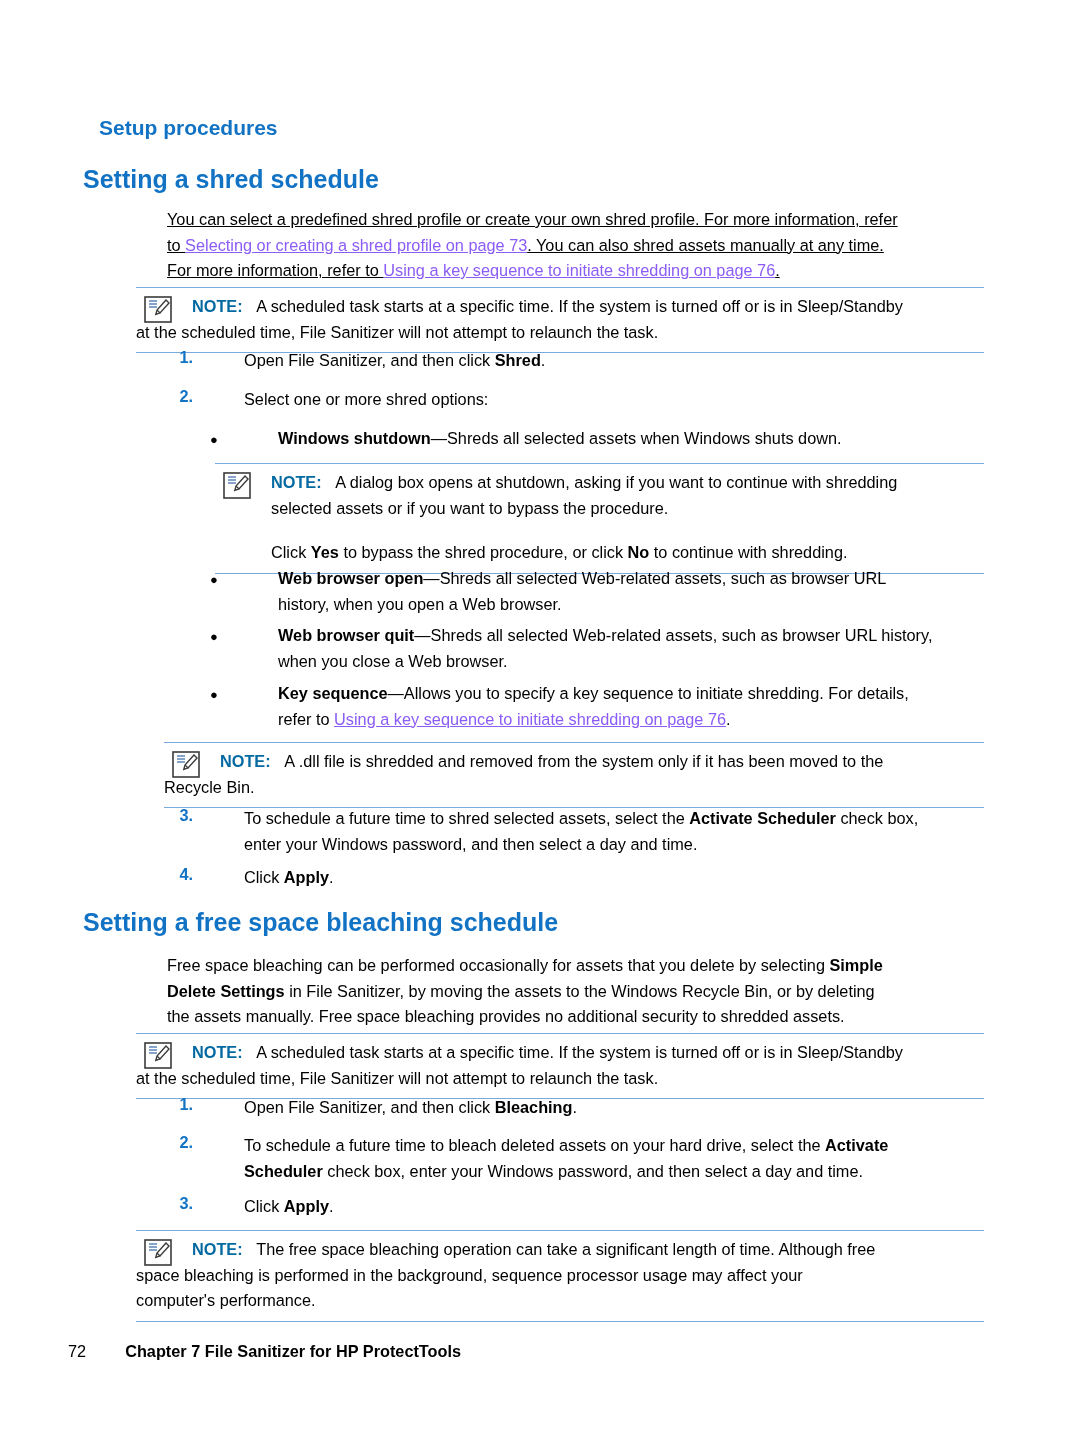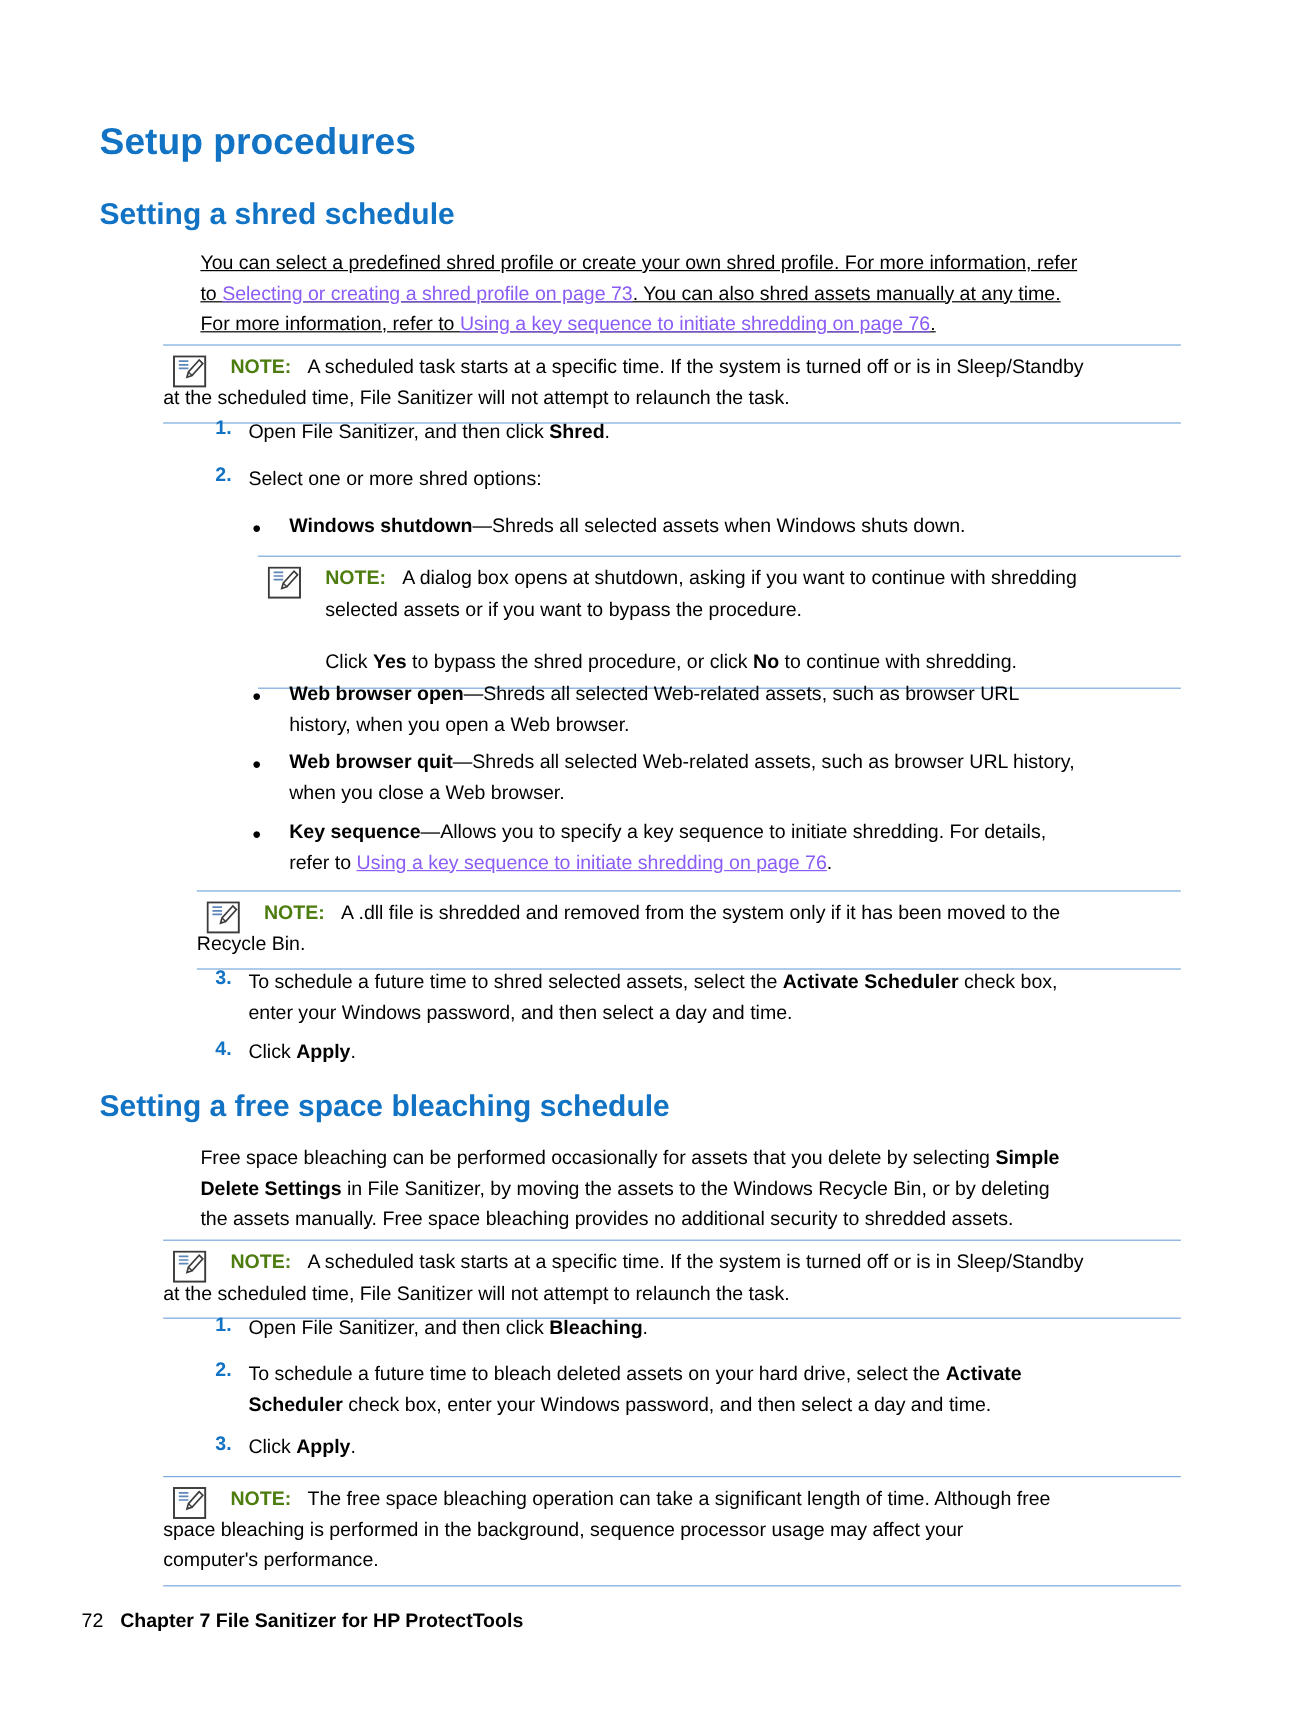--- a/index.html
+++ b/index.html
@@ -19,22 +19,22 @@
     width: 1080px;
     height: 1437px;
     box-sizing: border-box;
     padding: 0;
   }
 
   h1.title {
     position: absolute;
     left: 83px;
     top: 100px;
-    margin: 0;
-    font-size: 31px;
+    margin: 16px;
+    font-size: 21px;
     font-weight: bold;
     color: #1273c4;
     letter-spacing: 0px;
   }
   h2.heading {
     margin: 0;
     font-size: 25px;
     font-weight: bold;
     color: #1273c4;
   }
@@ -69,51 +69,52 @@
   }
   .note-icon {
     position: absolute;
     left: 8px;
     top: 2px;
     width: 30px;
     height: 28px;
   }
   .note-label {
     font-weight: bold;
-    color: #4d7c0f;
+    color: #0369a1;
   }
 
   .num {
     position: absolute;
     font-size: 16.3px;
     font-weight: bold;
     color: #1273c4;
     text-align: right;
     width: 26px;
   }
   .item-text {
     position: absolute;
     font-size: 16.3px;
     line-height: 25.5px;
+    margin-left: 37px;
   }
   .bullet {
     position: absolute;
     font-size: 13px;
     color: #000;
     line-height: 25.5px;
   }
 
   .footer {
     position: absolute;
     left: 68px;
     top: 1342px;
     font-size: 16.3px;
     color: #000;
   }
-  .footer .pg { margin-right: 14px; text-align: center; }
+  .footer .pg { margin-right: 39px; text-align: center; }
   .footer .ch { font-weight: bold; }
 </style>
 </head>
 <body>
 
 <div class="page">
 
   <h1 class="title">Setup procedures</h1>
 
   <h2 class="heading h2-1">Setting a shred schedule</h2>

